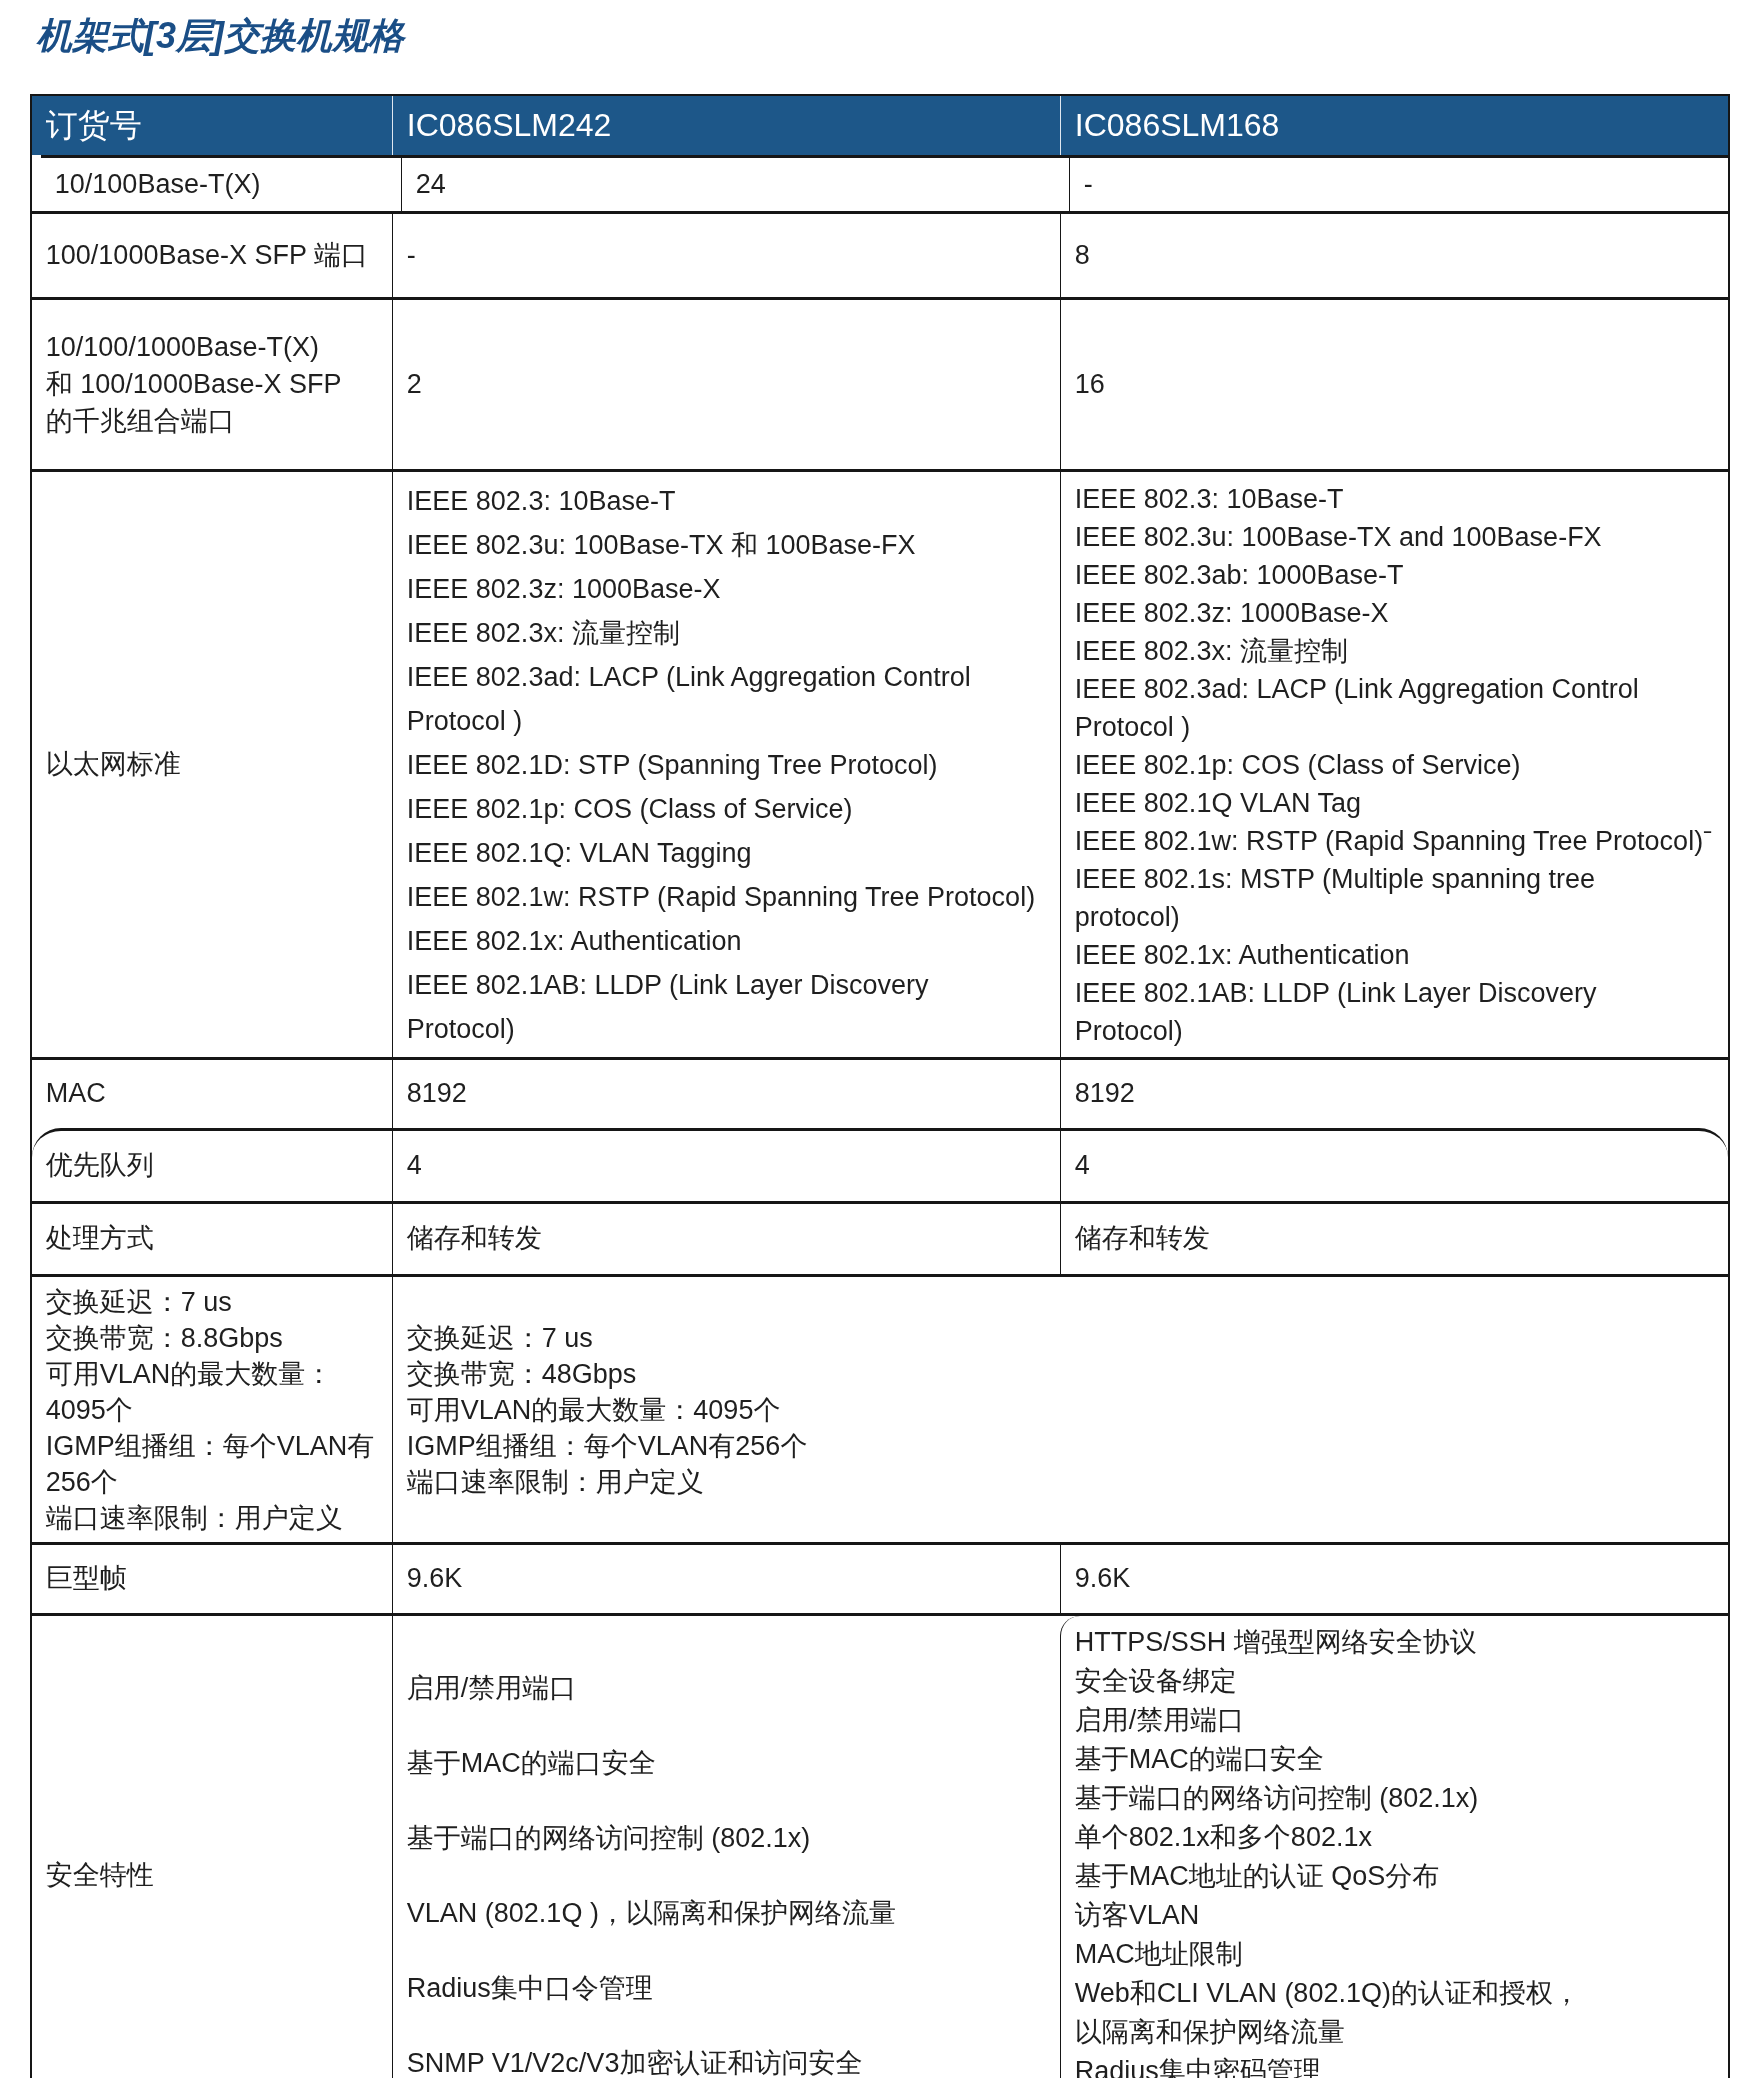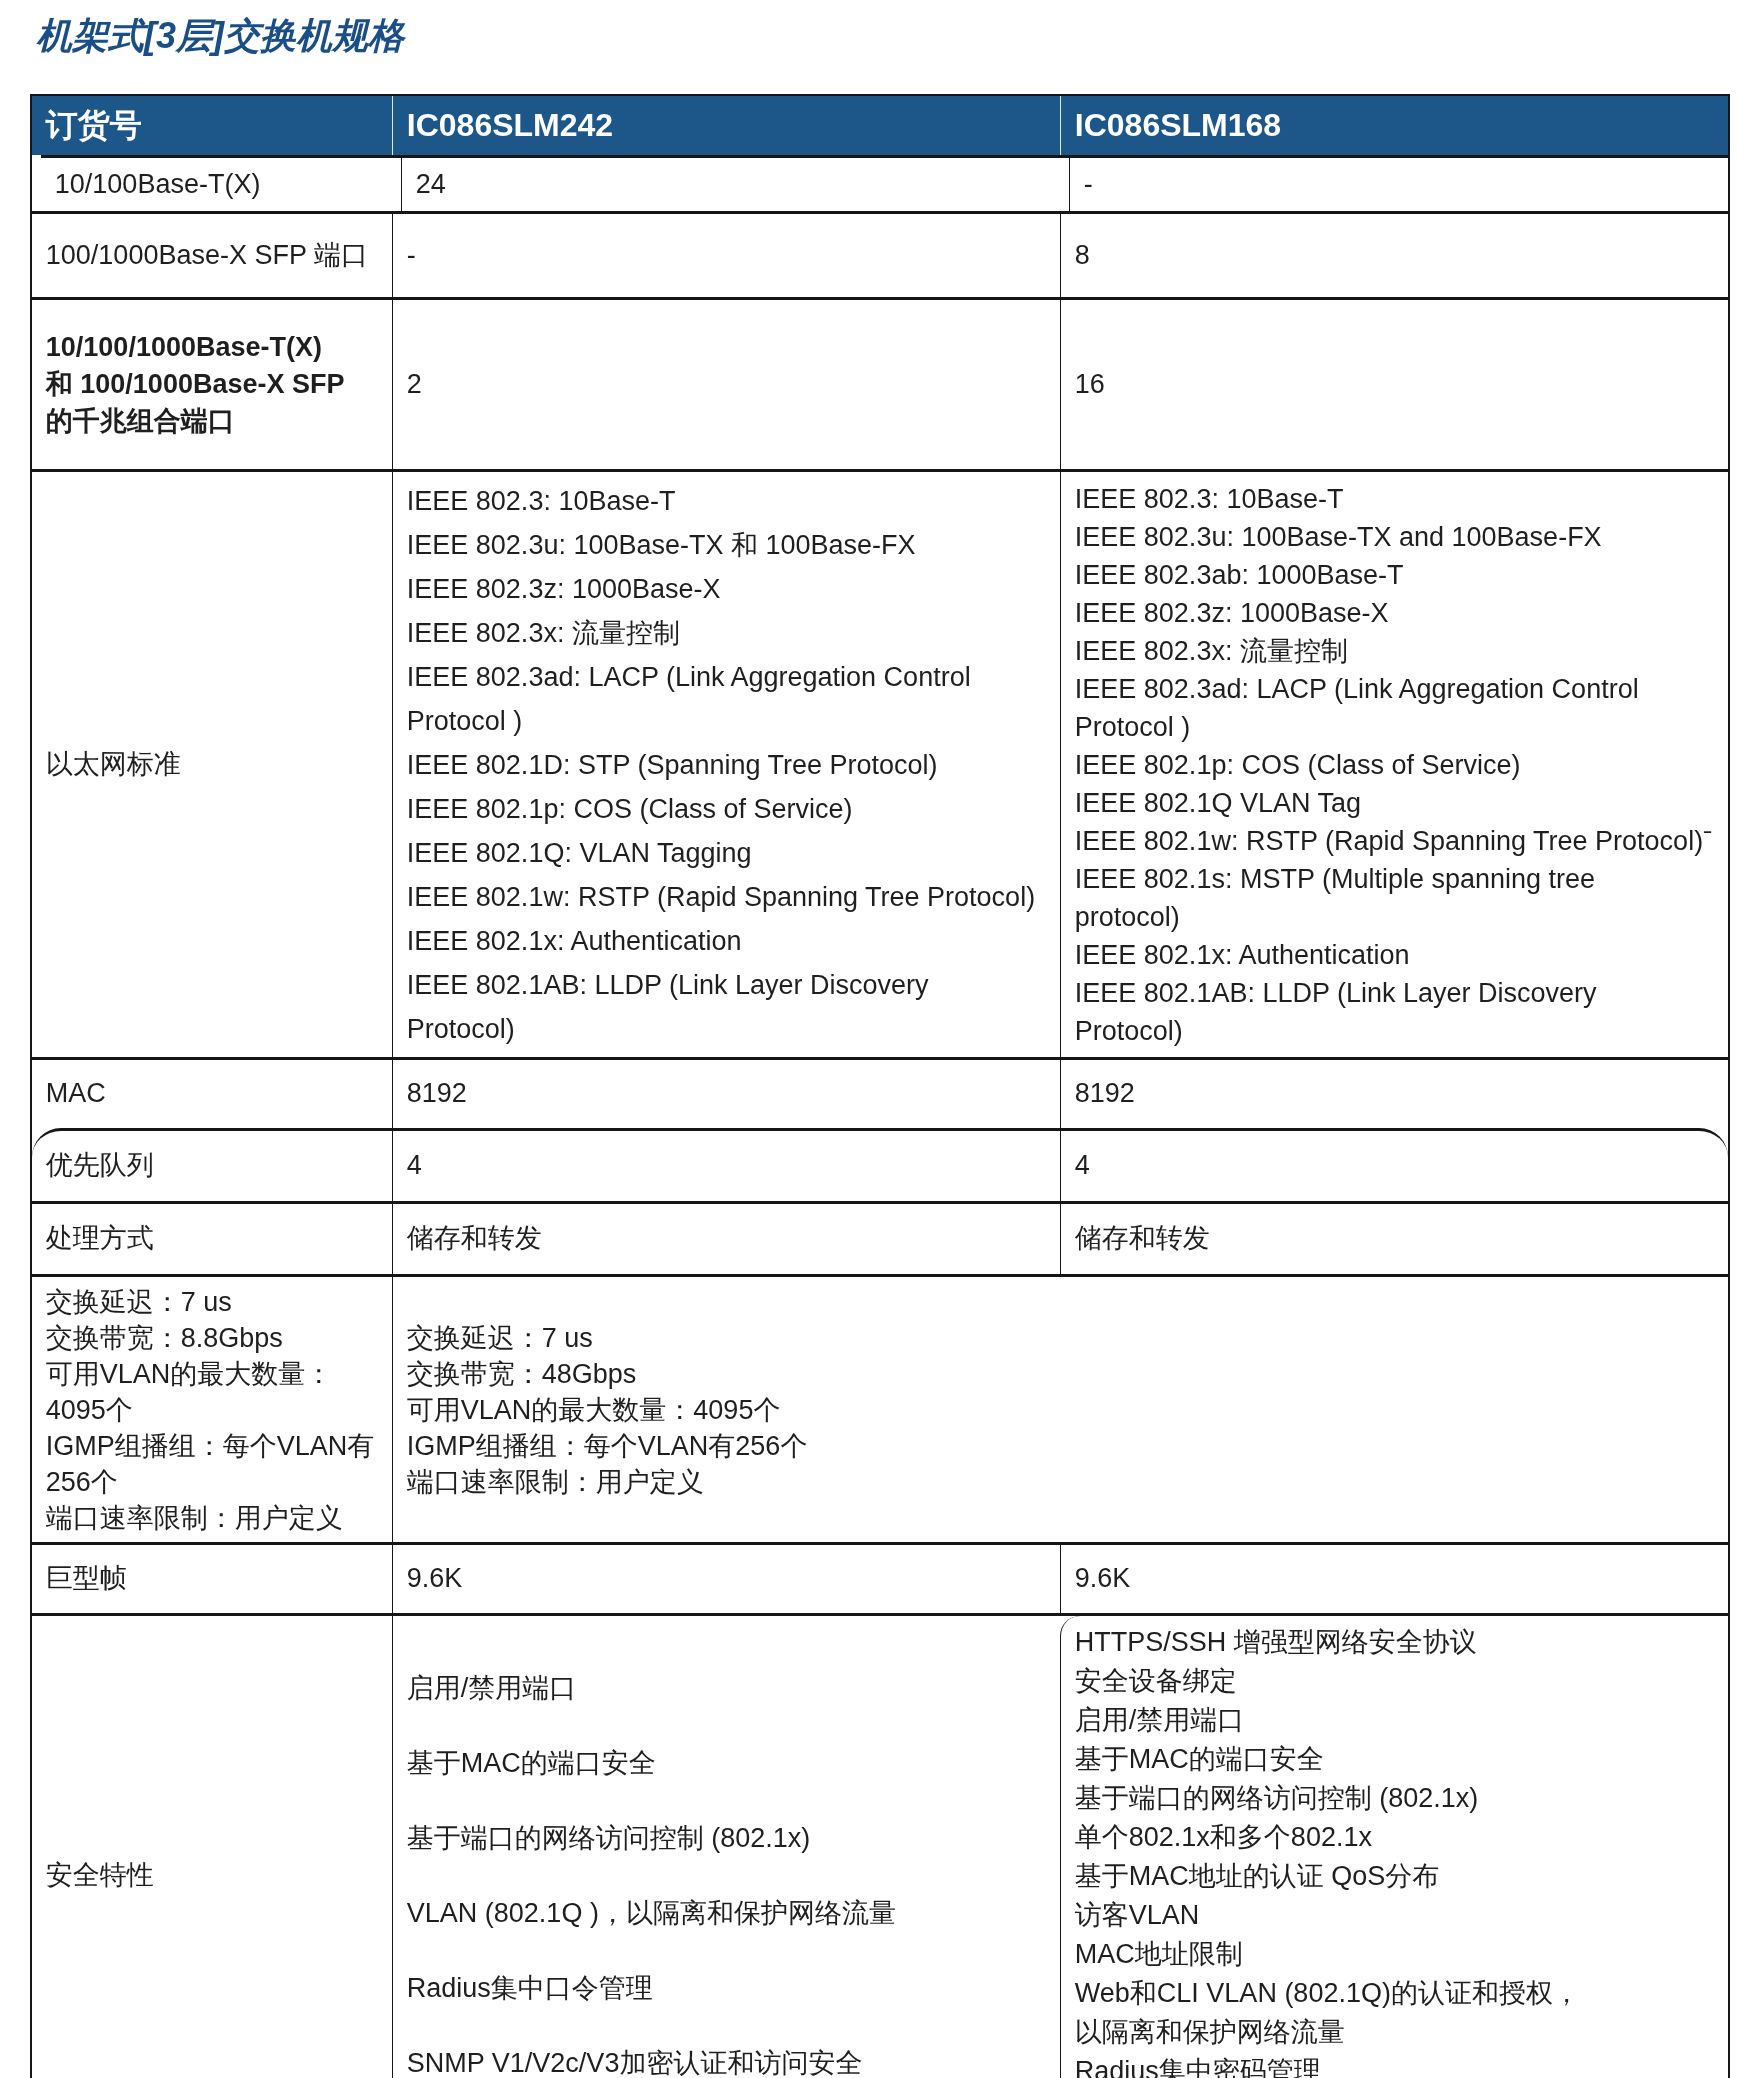--- a/index.html
+++ b/index.html
@@ -46,26 +46,26 @@
   }
   .cell + .cell {
     border-left: 1.6px solid #161616;
   }
   .thead {
     background: #1d5789;
   }
   .thead .cell {
     color: #ffffff;
     font-size: 32px;
-    font-weight: bold;
+    font-weight: normal;
   }
   .thead .cell + .cell {
     border-left: 1.6px solid #dfe7f0;
   }
-  .lh46 { line-height: 37px; font-weight: bold; }
+  .lh46 { line-height: 37px; }
   .lh54 { line-height: 44px; }
   .lh47 { line-height: 38px; }
   .lh44 { line-height: 36px; }
   .lh93 { line-height: 75px; }
   .lh48 { line-height: 39px; border-radius: 20px; }
 </style>
 </head>
 <body>
 
 <h1 class="page-title">机架式[3层]交换机规格</h1>

